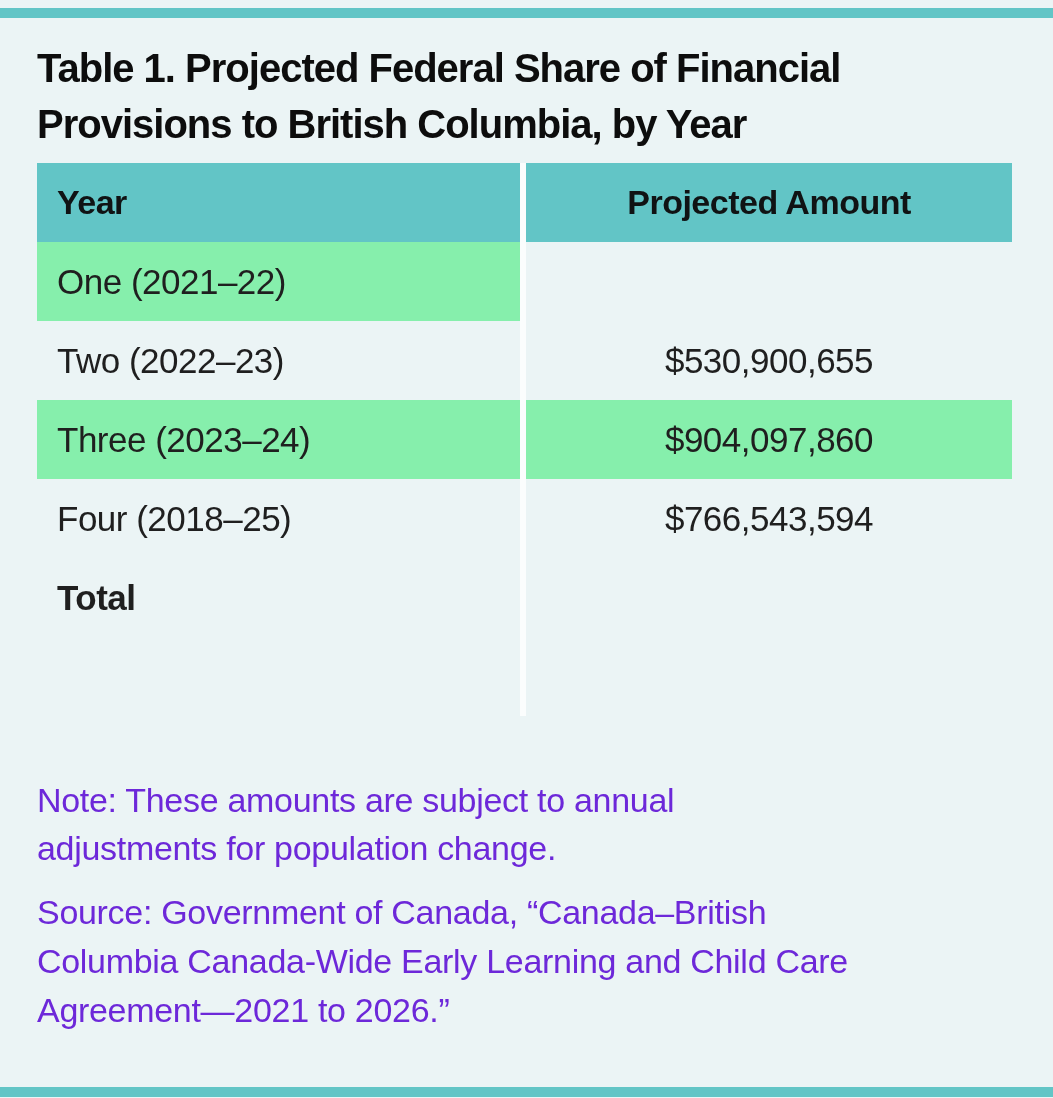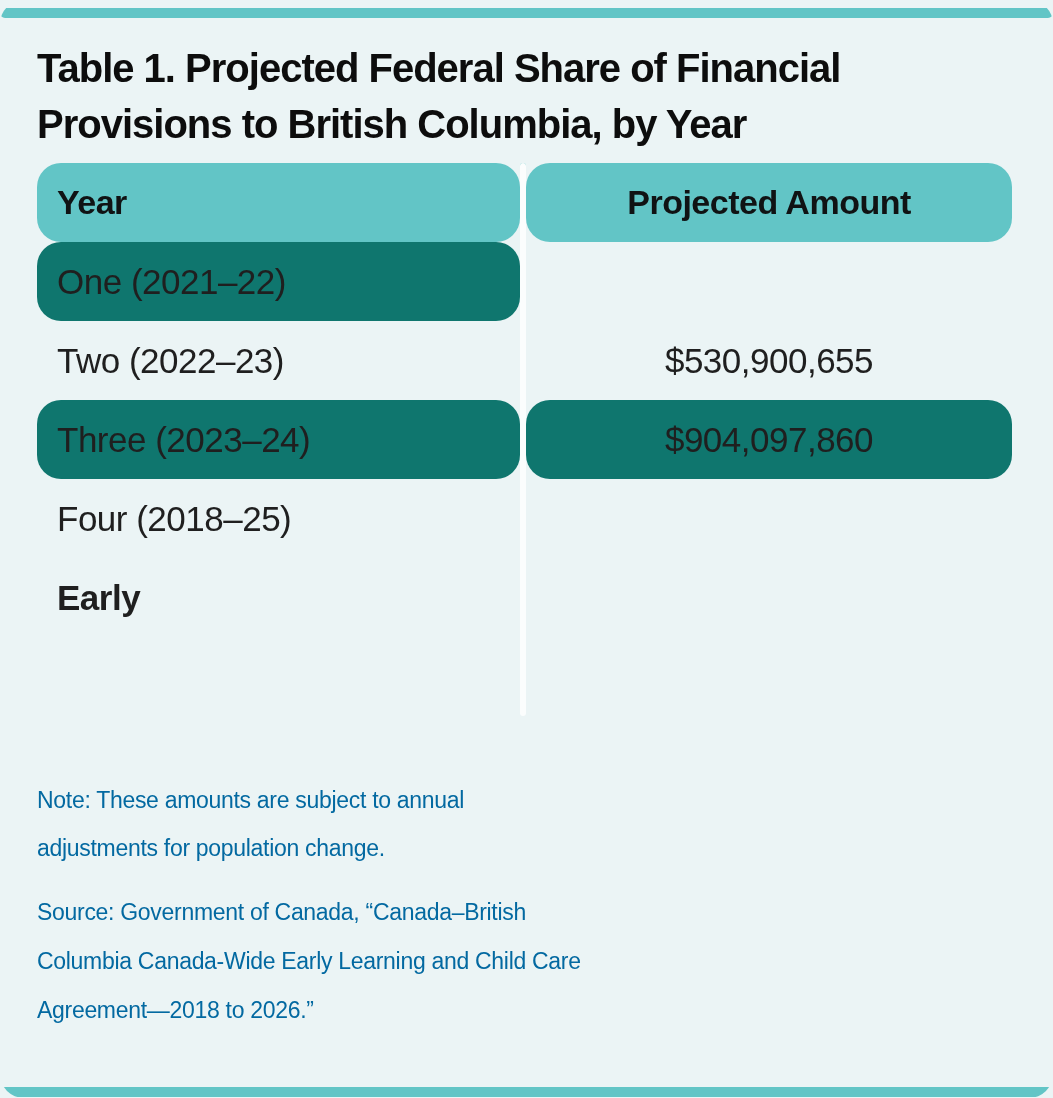--- a/index.html
+++ b/index.html
@@ -1,15 +1,15 @@
 <!DOCTYPE html>
 <html><head>
 <meta charset="utf-8">
 <style>
-  * { margin: 0; padding: 0; box-sizing: border-box; border-radius: 24px; }
+  * { margin: 0; padding: 0; box-sizing: border-box; }
   html, body { width: 1053px; height: 1098px; overflow: hidden; }
   body {
     font-family: "Liberation Sans", "DejaVu Sans", sans-serif;
     background: #ebf4f5;
   }
   .page { position: relative; width: 1053px; height: 1098px; background: #ebf4f5; }
 
   .accent-bar {
     position: absolute; left: 0; width: 1053px; height: 10px;
     background: #62c5c6;
@@ -33,30 +33,30 @@
   }
   .cell {
     display: flex; align-items: center;
     font-size: 35px; color: #1f1f1f; letter-spacing: -0.5px;
   }
   .cell.left { padding-left: 20px; justify-content: flex-start; }
   .cell.right { justify-content: center; }
   .trow.header .cell {
     background: #62c5c6; font-weight: 700; font-size: 34px; color: #101314;
   }
-  .trow.white .cell.left, .trow.white .cell.right { background: #0f766e; }
+  .trow.white .cell.left, .trow.white .cell.right { background: #86efac; }
   .trow.total .cell { font-weight: 700; }
   .col-divider {
     position: absolute; left: 483px; top: 0; width: 6px; height: 553px;
     background: #fbfdfd;
   }
 
   .note-text, .source-text {
     position: absolute; left: 37px; width: 990px;
-    font-size: 23px; color: #0369a1; letter-spacing: -0.3px;
+    font-size: 34px; color: #6d28d9; letter-spacing: -0.3px;
     white-space: pre-line;
   }
   .note-text { top: 776px; line-height: 48px; }
   .source-text { top: 888px; line-height: 49px; }
 </style>
 </head>
 <body>
 
 <div class="page">
 
@@ -85,32 +85,33 @@
 
     <div class="trow white">
       <div class="cell left">Three (2023–24)</div>
       <div class="cell gap"></div>
       <div class="cell right">$904,097,860</div>
     </div>
 
     <div class="trow">
       <div class="cell left">Four (2018–25)</div>
       <div class="cell gap"></div>
+      <div class="cell right">$766,543,594</div>
     </div>
 
 
     <div class="trow total">
-      <div class="cell left">Early</div>
+      <div class="cell left">Total</div>
       <div class="cell gap"></div>
     </div>
 
     <div class="col-divider"></div>
   </div>
 
   <div class="note-text">Note: These amounts are subject to annual
 adjustments for population change.</div>
   <div class="source-text">Source: Government of Canada, “Canada–British
 Columbia Canada-Wide Early Learning and Child Care
-Agreement—2018 to 2026.”</div>
+Agreement—2021 to 2026.”</div>
 
   <div class="accent-bar bottom"></div>
 
 </div>
 
 </body></html>

